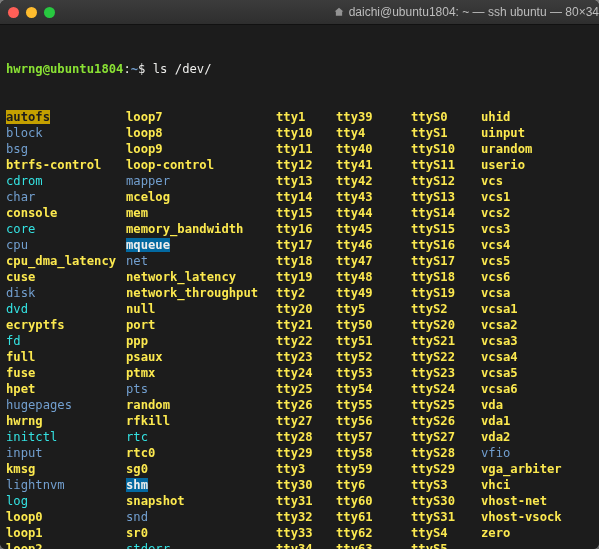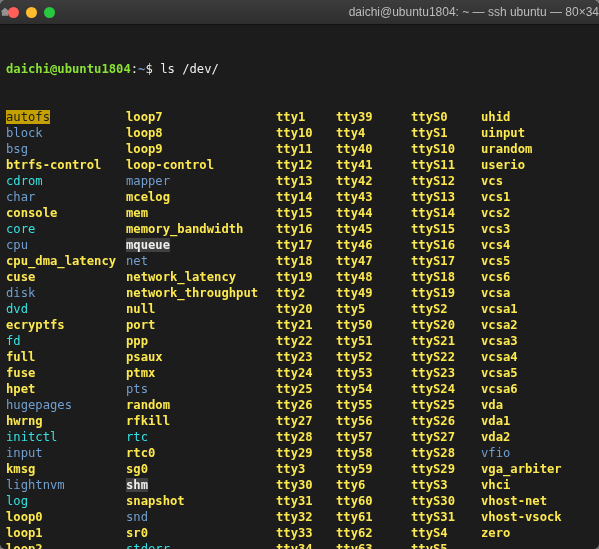--- a/index.html
+++ b/index.html
@@ -3,30 +3,30 @@
 <meta charset="utf-8">
 <style>
   html,body{margin:0;padding:0;background:#888;font-family:-apple-system,BlinkMacSystemFont,sans-serif}
   .window{width:599px;height:549px;background:#1c1c1c;border-radius:6px;overflow:hidden;box-shadow:0 10px 40px rgba(0,0,0,.5);display:flex;flex-direction:column}
   .titlebar{height:24px;background:linear-gradient(#3c3c3c,#2e2e2e);display:flex;align-items:center;padding:0 8px;position:relative;border-bottom:1px solid #111}
   .traffic{display:flex;gap:7px;align-items:center}
   .dot{width:11px;height:11px;border-radius:50%}
   .r{background:#ff5f57}
   .y{background:#febc2e}
   .g{background:#28c840}
-  .title{position:absolute;left:0;right:0;text-align:center;font-size:12px;color:#bdbdbd;pointer-events:none;display:flex;gap:5px;justify-content:space-between;align-items:center}
+  .title{position:absolute;left:0;right:0;text-align:center;font-size:12px;color:#bdbdbd;pointer-events:none;display:flex;gap:5px;justify-content:flex-end;align-items:center}
   .home-icon{width:10px;height:10px;opacity:.7}
   .term{flex:1;background:#1c1c1c;padding:4px 6px 6px 6px;font-family:Menlo,Consolas,monospace;font-size:12.2px;line-height:16px;color:#d0d0d0;white-space:pre;overflow:hidden}
   .grn{color:#8ae234;font-weight:bold}
   .blu{color:#729fcf;font-weight:bold}
   .wht{color:#eeeeec}
-  .ylwbg{background:#c4a000;color:#1c1c1c;font-weight:normal}
+  .ylwbg{background:#c4a000;color:#1c1c1c;font-weight:bold}
   .blue{color:#729fcf;font-weight:normal}
   .cyan{color:#34e2e2;font-weight:normal}
-  .grnbg{background:#404040;color:#eeeeec;font-weight:bold}
+  .grnbg{background:#0369a1;color:#eeeeec;font-weight:bold}
   .bylw{color:#fce94f;font-weight:bold}
   .row{display:flex}
   .c1{width:120px}
   .c2{width:150px}
   .c3{width:60px}
   .c4{width:75px}
   .c5{width:70px}
   .c6{flex:1}
 </style>
 </head>
@@ -41,17 +41,17 @@
     </div>
     <div class="title">
       <svg class="home-icon" viewBox="0 0 16 16" fill="#bbb">
           <path d="M8 1l7 6h-2v7H3V7H1z"></path>
         </svg>
       <span>daichi@ubuntu1804: ~ — ssh ubuntu — 80×34</span>
     </div>
   </div>
 
   <div class="term">
-    <div><span class="grn">daichi@ubuntu1804</span><span class="wht">:</span><span class="blu">~</span><span class="wht">$</span> <span class="wht">ls /dev/</span></div>
+    <div><span class="grn">hwrng@ubuntu1804</span><span class="wht">:</span><span class="blu">~</span><span class="wht">$</span> <span class="wht">ls /dev/</span></div>
     <div id="listing"><div class="row"><span class="c1"><span class="ylwbg">autofs</span></span><span class="c2"><span class="bylw">loop7</span></span><span class="c3"><span class="bylw">tty1</span></span><span class="c4"><span class="bylw">tty39</span></span><span class="c5"><span class="bylw">ttyS0</span></span><span class="c6"><span class="bylw">uhid</span></span></div><div class="row"><span class="c1"><span class="blue">block</span></span><span class="c2"><span class="bylw">loop8</span></span><span class="c3"><span class="bylw">tty10</span></span><span class="c4"><span class="bylw">tty4</span></span><span class="c5"><span class="bylw">ttyS1</span></span><span class="c6"><span class="bylw">uinput</span></span></div><div class="row"><span class="c1"><span class="blue">bsg</span></span><span class="c2"><span class="bylw">loop9</span></span><span class="c3"><span class="bylw">tty11</span></span><span class="c4"><span class="bylw">tty40</span></span><span class="c5"><span class="bylw">ttyS10</span></span><span class="c6"><span class="bylw">urandom</span></span></div><div class="row"><span class="c1"><span class="bylw">btrfs-control</span></span><span class="c2"><span class="bylw">loop-control</span></span><span class="c3"><span class="bylw">tty12</span></span><span class="c4"><span class="bylw">tty41</span></span><span class="c5"><span class="bylw">ttyS11</span></span><span class="c6"><span class="bylw">userio</span></span></div><div class="row"><span class="c1"><span class="cyan">cdrom</span></span><span class="c2"><span class="blue">mapper</span></span><span class="c3"><span class="bylw">tty13</span></span><span class="c4"><span class="bylw">tty42</span></span><span class="c5"><span class="bylw">ttyS12</span></span><span class="c6"><span class="bylw">vcs</span></span></div><div class="row"><span class="c1"><span class="blue">char</span></span><span class="c2"><span class="bylw">mcelog</span></span><span class="c3"><span class="bylw">tty14</span></span><span class="c4"><span class="bylw">tty43</span></span><span class="c5"><span class="bylw">ttyS13</span></span><span class="c6"><span class="bylw">vcs1</span></span></div><div class="row"><span class="c1"><span class="bylw">console</span></span><span class="c2"><span class="bylw">mem</span></span><span class="c3"><span class="bylw">tty15</span></span><span class="c4"><span class="bylw">tty44</span></span><span class="c5"><span class="bylw">ttyS14</span></span><span class="c6"><span class="bylw">vcs2</span></span></div><div class="row"><span class="c1"><span class="cyan">core</span></span><span class="c2"><span class="bylw">memory_bandwidth</span></span><span class="c3"><span class="bylw">tty16</span></span><span class="c4"><span class="bylw">tty45</span></span><span class="c5"><span class="bylw">ttyS15</span></span><span class="c6"><span class="bylw">vcs3</span></span></div><div class="row"><span class="c1"><span class="blue">cpu</span></span><span class="c2"><span class="grnbg">mqueue</span></span><span class="c3"><span class="bylw">tty17</span></span><span class="c4"><span class="bylw">tty46</span></span><span class="c5"><span class="bylw">ttyS16</span></span><span class="c6"><span class="bylw">vcs4</span></span></div><div class="row"><span class="c1"><span class="bylw">cpu_dma_latency</span></span><span class="c2"><span class="blue">net</span></span><span class="c3"><span class="bylw">tty18</span></span><span class="c4"><span class="bylw">tty47</span></span><span class="c5"><span class="bylw">ttyS17</span></span><span class="c6"><span class="bylw">vcs5</span></span></div><div class="row"><span class="c1"><span class="bylw">cuse</span></span><span class="c2"><span class="bylw">network_latency</span></span><span class="c3"><span class="bylw">tty19</span></span><span class="c4"><span class="bylw">tty48</span></span><span class="c5"><span class="bylw">ttyS18</span></span><span class="c6"><span class="bylw">vcs6</span></span></div><div class="row"><span class="c1"><span class="blue">disk</span></span><span class="c2"><span class="bylw">network_throughput</span></span><span class="c3"><span class="bylw">tty2</span></span><span class="c4"><span class="bylw">tty49</span></span><span class="c5"><span class="bylw">ttyS19</span></span><span class="c6"><span class="bylw">vcsa</span></span></div><div class="row"><span class="c1"><span class="cyan">dvd</span></span><span class="c2"><span class="bylw">null</span></span><span class="c3"><span class="bylw">tty20</span></span><span class="c4"><span class="bylw">tty5</span></span><span class="c5"><span class="bylw">ttyS2</span></span><span class="c6"><span class="bylw">vcsa1</span></span></div><div class="row"><span class="c1"><span class="bylw">ecryptfs</span></span><span class="c2"><span class="bylw">port</span></span><span class="c3"><span class="bylw">tty21</span></span><span class="c4"><span class="bylw">tty50</span></span><span class="c5"><span class="bylw">ttyS20</span></span><span class="c6"><span class="bylw">vcsa2</span></span></div><div class="row"><span class="c1"><span class="cyan">fd</span></span><span class="c2"><span class="bylw">ppp</span></span><span class="c3"><span class="bylw">tty22</span></span><span class="c4"><span class="bylw">tty51</span></span><span class="c5"><span class="bylw">ttyS21</span></span><span class="c6"><span class="bylw">vcsa3</span></span></div><div class="row"><span class="c1"><span class="bylw">full</span></span><span class="c2"><span class="bylw">psaux</span></span><span class="c3"><span class="bylw">tty23</span></span><span class="c4"><span class="bylw">tty52</span></span><span class="c5"><span class="bylw">ttyS22</span></span><span class="c6"><span class="bylw">vcsa4</span></span></div><div class="row"><span class="c1"><span class="bylw">fuse</span></span><span class="c2"><span class="bylw">ptmx</span></span><span class="c3"><span class="bylw">tty24</span></span><span class="c4"><span class="bylw">tty53</span></span><span class="c5"><span class="bylw">ttyS23</span></span><span class="c6"><span class="bylw">vcsa5</span></span></div><div class="row"><span class="c1"><span class="bylw">hpet</span></span><span class="c2"><span class="blue">pts</span></span><span class="c3"><span class="bylw">tty25</span></span><span class="c4"><span class="bylw">tty54</span></span><span class="c5"><span class="bylw">ttyS24</span></span><span class="c6"><span class="bylw">vcsa6</span></span></div><div class="row"><span class="c1"><span class="blue">hugepages</span></span><span class="c2"><span class="bylw">random</span></span><span class="c3"><span class="bylw">tty26</span></span><span class="c4"><span class="bylw">tty55</span></span><span class="c5"><span class="bylw">ttyS25</span></span><span class="c6"><span class="bylw">vda</span></span></div><div class="row"><span class="c1"><span class="bylw">hwrng</span></span><span class="c2"><span class="bylw">rfkill</span></span><span class="c3"><span class="bylw">tty27</span></span><span class="c4"><span class="bylw">tty56</span></span><span class="c5"><span class="bylw">ttyS26</span></span><span class="c6"><span class="bylw">vda1</span></span></div><div class="row"><span class="c1"><span class="cyan">initctl</span></span><span class="c2"><span class="cyan">rtc</span></span><span class="c3"><span class="bylw">tty28</span></span><span class="c4"><span class="bylw">tty57</span></span><span class="c5"><span class="bylw">ttyS27</span></span><span class="c6"><span class="bylw">vda2</span></span></div><div class="row"><span class="c1"><span class="blue">input</span></span><span class="c2"><span class="bylw">rtc0</span></span><span class="c3"><span class="bylw">tty29</span></span><span class="c4"><span class="bylw">tty58</span></span><span class="c5"><span class="bylw">ttyS28</span></span><span class="c6"><span class="blue">vfio</span></span></div><div class="row"><span class="c1"><span class="bylw">kmsg</span></span><span class="c2"><span class="bylw">sg0</span></span><span class="c3"><span class="bylw">tty3</span></span><span class="c4"><span class="bylw">tty59</span></span><span class="c5"><span class="bylw">ttyS29</span></span><span class="c6"><span class="bylw">vga_arbiter</span></span></div><div class="row"><span class="c1"><span class="blue">lightnvm</span></span><span class="c2"><span class="grnbg">shm</span></span><span class="c3"><span class="bylw">tty30</span></span><span class="c4"><span class="bylw">tty6</span></span><span class="c5"><span class="bylw">ttyS3</span></span><span class="c6"><span class="bylw">vhci</span></span></div><div class="row"><span class="c1"><span class="cyan">log</span></span><span class="c2"><span class="bylw">snapshot</span></span><span class="c3"><span class="bylw">tty31</span></span><span class="c4"><span class="bylw">tty60</span></span><span class="c5"><span class="bylw">ttyS30</span></span><span class="c6"><span class="bylw">vhost-net</span></span></div><div class="row"><span class="c1"><span class="bylw">loop0</span></span><span class="c2"><span class="blue">snd</span></span><span class="c3"><span class="bylw">tty32</span></span><span class="c4"><span class="bylw">tty61</span></span><span class="c5"><span class="bylw">ttyS31</span></span><span class="c6"><span class="bylw">vhost-vsock</span></span></div><div class="row"><span class="c1"><span class="bylw">loop1</span></span><span class="c2"><span class="bylw">sr0</span></span><span class="c3"><span class="bylw">tty33</span></span><span class="c4"><span class="bylw">tty62</span></span><span class="c5"><span class="bylw">ttyS4</span></span><span class="c6"><span class="bylw">zero</span></span></div><div class="row"><span class="c1"><span class="bylw">loop2</span></span><span class="c2"><span class="cyan">stderr</span></span><span class="c3"><span class="bylw">tty34</span></span><span class="c4"><span class="bylw">tty63</span></span><span class="c5"><span class="bylw">ttyS5</span></span><span class="c6"><span class=""></span></span></div></div>
     
   </div>
 </div>
 
 </body></html>

